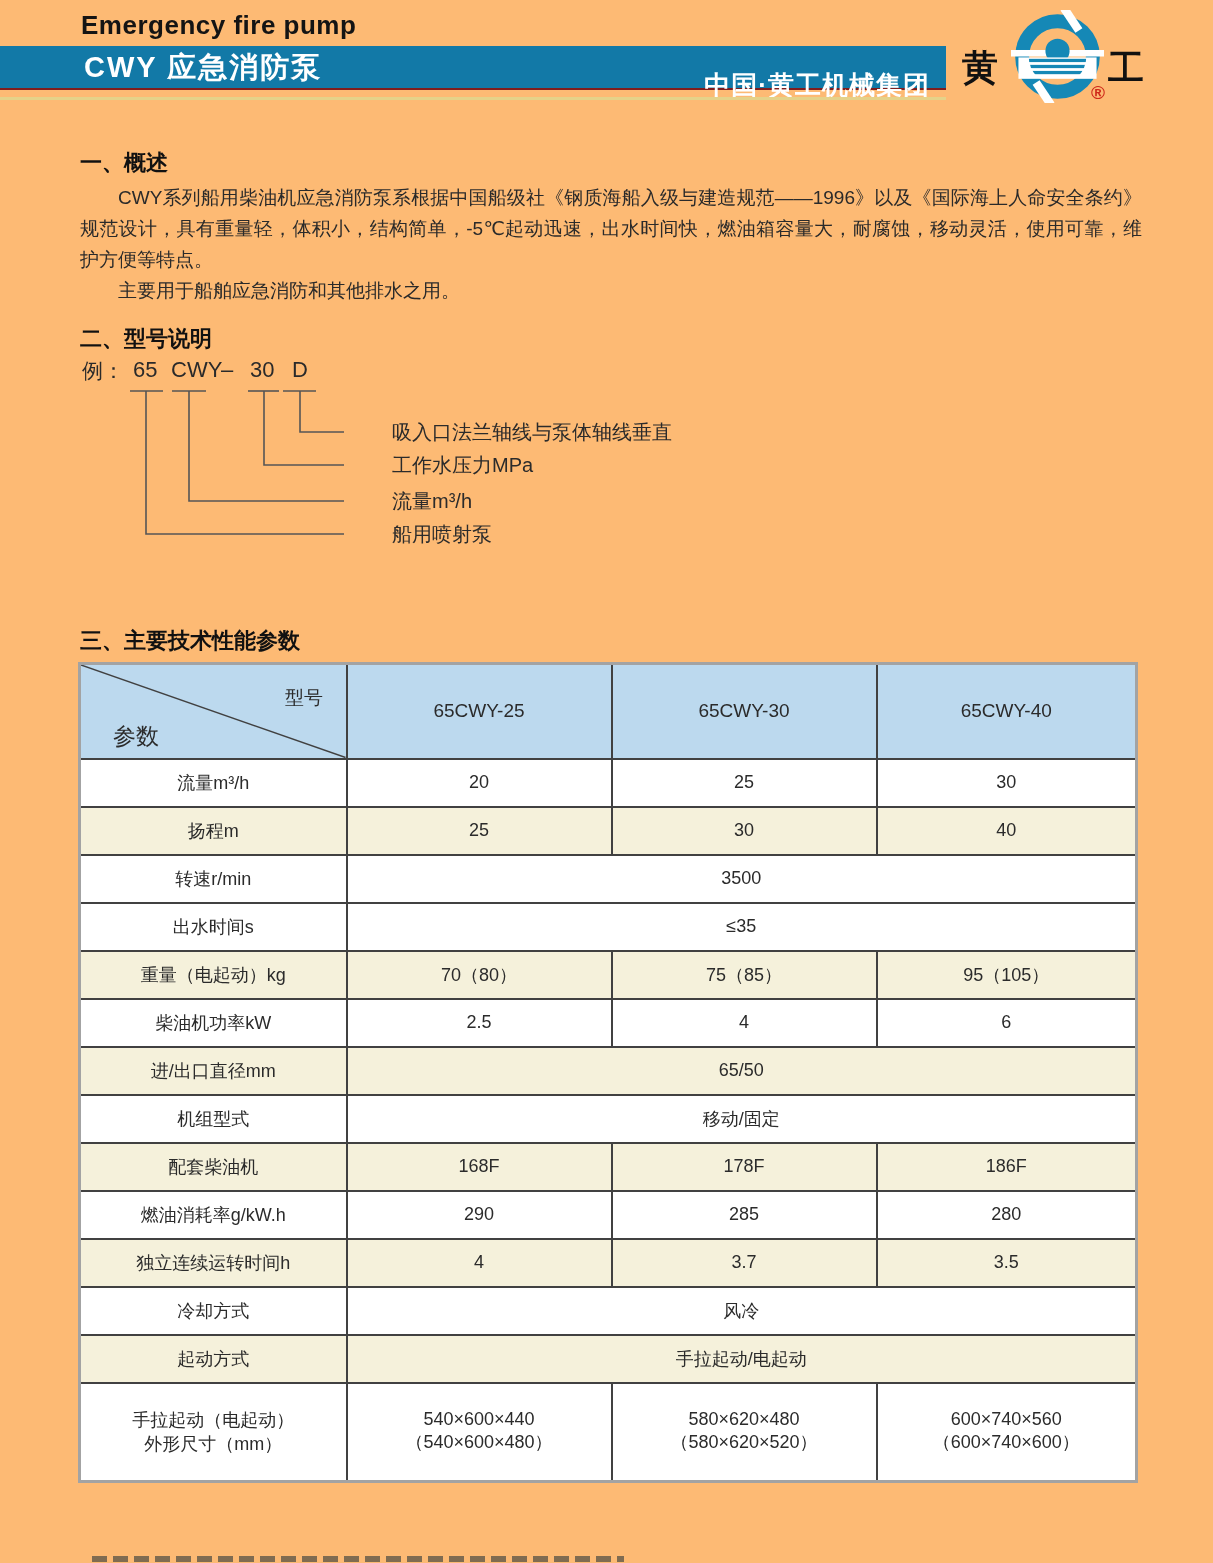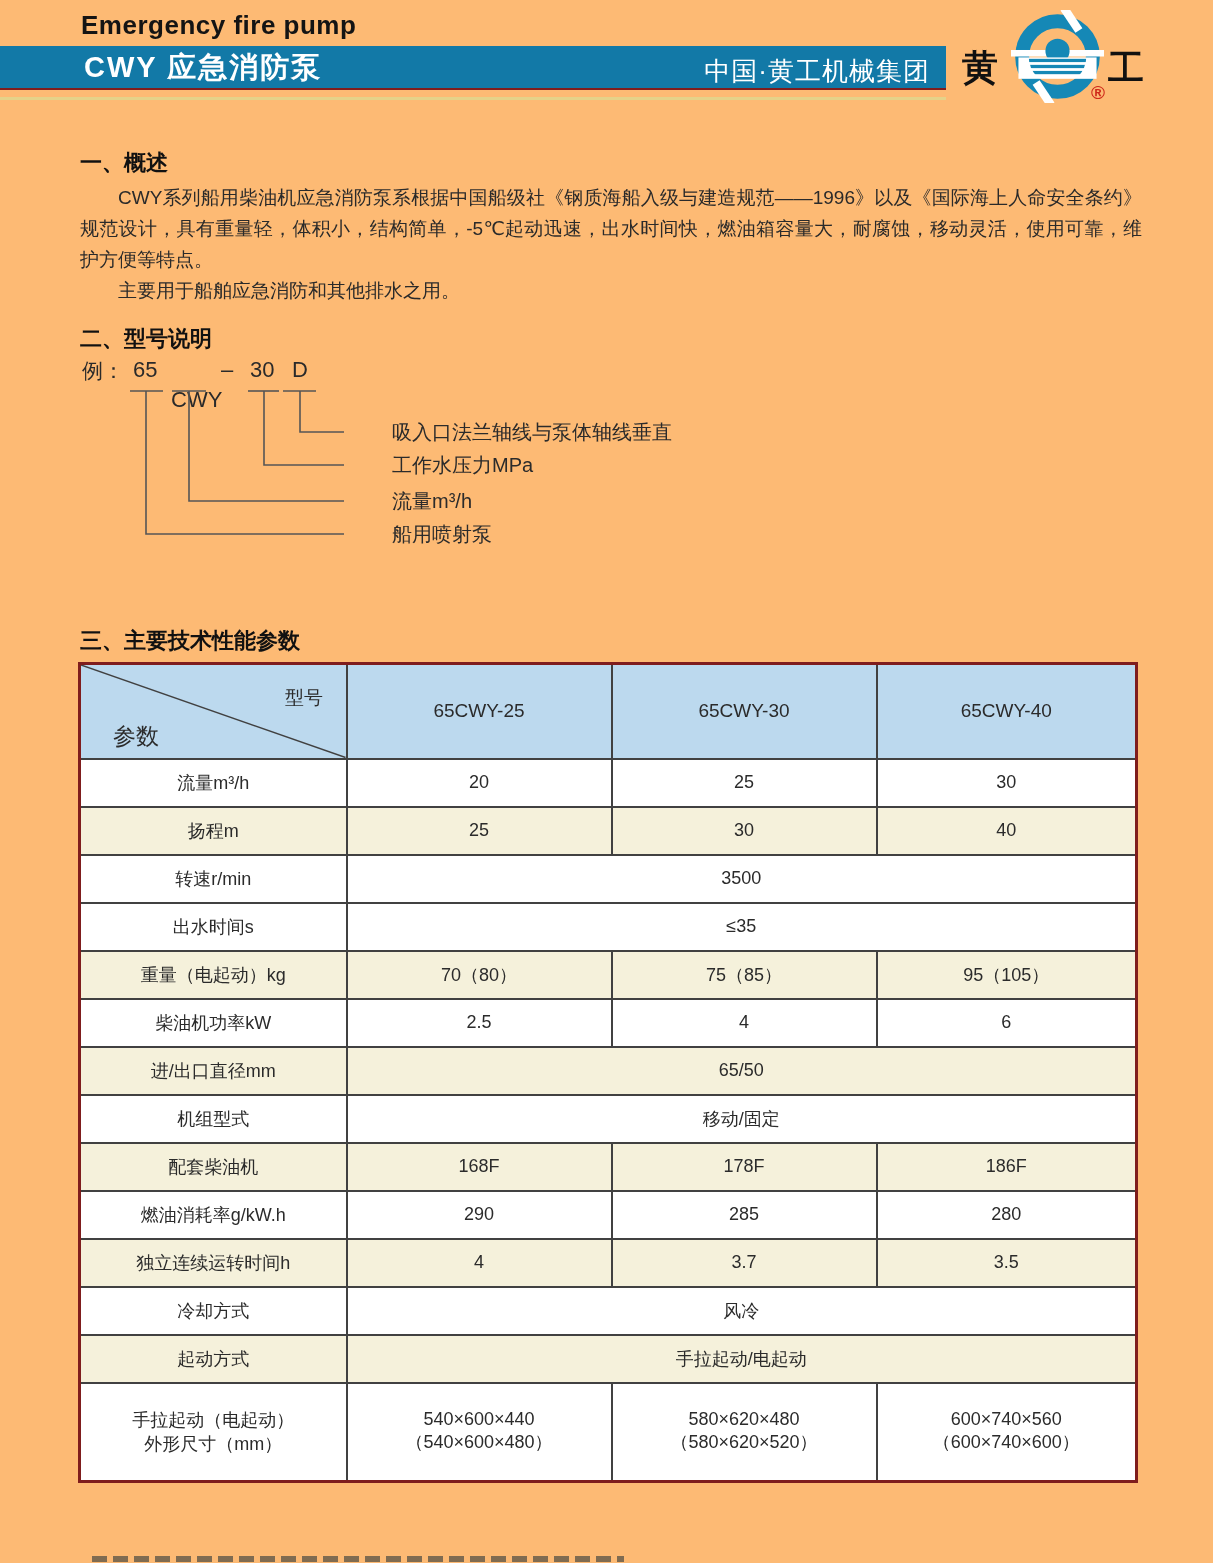--- a/index.html
+++ b/index.html
@@ -4,52 +4,52 @@
 <style>
   html,body{margin:0;padding:0;background:#ffffff;}
   .page{
     position:relative;width:1213px;height:1563px;background:#fdba74;overflow:hidden;
     font-family:"Liberation Sans","DejaVu Sans",sans-serif;color:#1e1e1e;
   }
   
   .title-en{position:absolute;left:81px;top:10px;font-size:26px;font-weight:bold;color:#141414;letter-spacing:0.5px;}
   .blue-bar{position:absolute;left:0;top:46px;width:946px;height:42px;background:var(--bar-blue,#1279A7);border-bottom:2px solid #7f1d1d;}
   .bar-title{position:absolute;left:84px;top:0;height:42px;line-height:42px;font-size:29px;font-weight:bold;color:#ffffff;letter-spacing:2px;}
-  .bar-company{position:absolute;right:16px;top:4px;height:42px;line-height:42px;font-size:26px;font-weight:normal;color:#ffffff;letter-spacing:1px;}
+  .bar-company{position:absolute;right:16px;top:18px;height:42px;line-height:42px;font-size:26px;font-weight:bold;color:#ffffff;letter-spacing:1px;}
   .gold-line{position:absolute;left:0;top:97px;width:946px;height:3px;background:var(--gold,#E5D289);}
   .logo{position:absolute;left:950px;top:0;width:250px;height:118px;}
   .logo-emblem{position:absolute;left:61px;top:10px;width:93px;height:93px;}
   .logo-char{position:absolute;top:44px;font-size:36px;font-weight:bold;color:#111;font-family:"Liberation Serif","DejaVu Serif",serif;}
   .logo-char.left{left:12px;}
   .logo-char.right{left:158px;}
   .logo-reg{position:absolute;left:141px;top:82px;font-size:19px;font-weight:bold;color:var(--reg-red,#CF2A1B);}
   
   .sec-heading{position:absolute;left:80px;font-size:22px;font-weight:bold;color:#111;}
   .h-overview{top:148px;}
   .h-model{top:324px;}
   .h-specs{top:626px;}
   
   .overview-text{position:absolute;left:80px;top:182px;width:1062px;font-size:19px;line-height:31px;text-align:justify;color:#2a2a2a;}
   .overview-text p{margin:0;text-indent:2em;}
   
   .model-token{position:absolute;top:357px;font-size:22px;color:#2a2a2a;}
   .t-example{left:82px;font-size:21px;}
   .t-65{left:133px;}
-  .t-cwy{left:171px;margin-top:30px;}
+  .t-cwy{left:171px;}
   .t-dash{left:221px;}
   .t-30{left:250px;}
   .t-d{left:292px;}
   .model-svg{position:absolute;left:80px;top:384px;width:680px;height:170px;}
   .model-svg path,.model-svg line{stroke:#555;stroke-width:1.6;fill:none;}
   .callout{position:absolute;left:352px;font-size:20px;color:#2b2b2b;white-space:nowrap;padding-left:40px;}
   .co-0{top:419px;} .co-1{top:452px;} .co-2{top:488px;} .co-3{top:521px;}
   
   .spec-table{
     position:absolute;left:78px;top:662px;width:1057px;
-    border-collapse:collapse;table-layout:fixed;border:3px solid #7f1d1d;
+    border-collapse:collapse;table-layout:fixed;border:3px solid #a3a3a3;
   }
   .spec-table th,.spec-table td{
     border:2px solid #414141;text-align:center;vertical-align:middle;
     font-weight:normal;color:#2b2b2b;padding:0;white-space:pre-line;
   }
   .spec-table thead tr{height:95px;background:var(--header-blue,#BCD9EE);}
   .spec-table th{font-size:19px;}
   .spec-table td{font-size:18px;}
   .spec-table tbody tr{height:48px;background:#ffffff;}
   .spec-table tbody tr.cream{background:var(--row-cream,#F5F1DB);}

